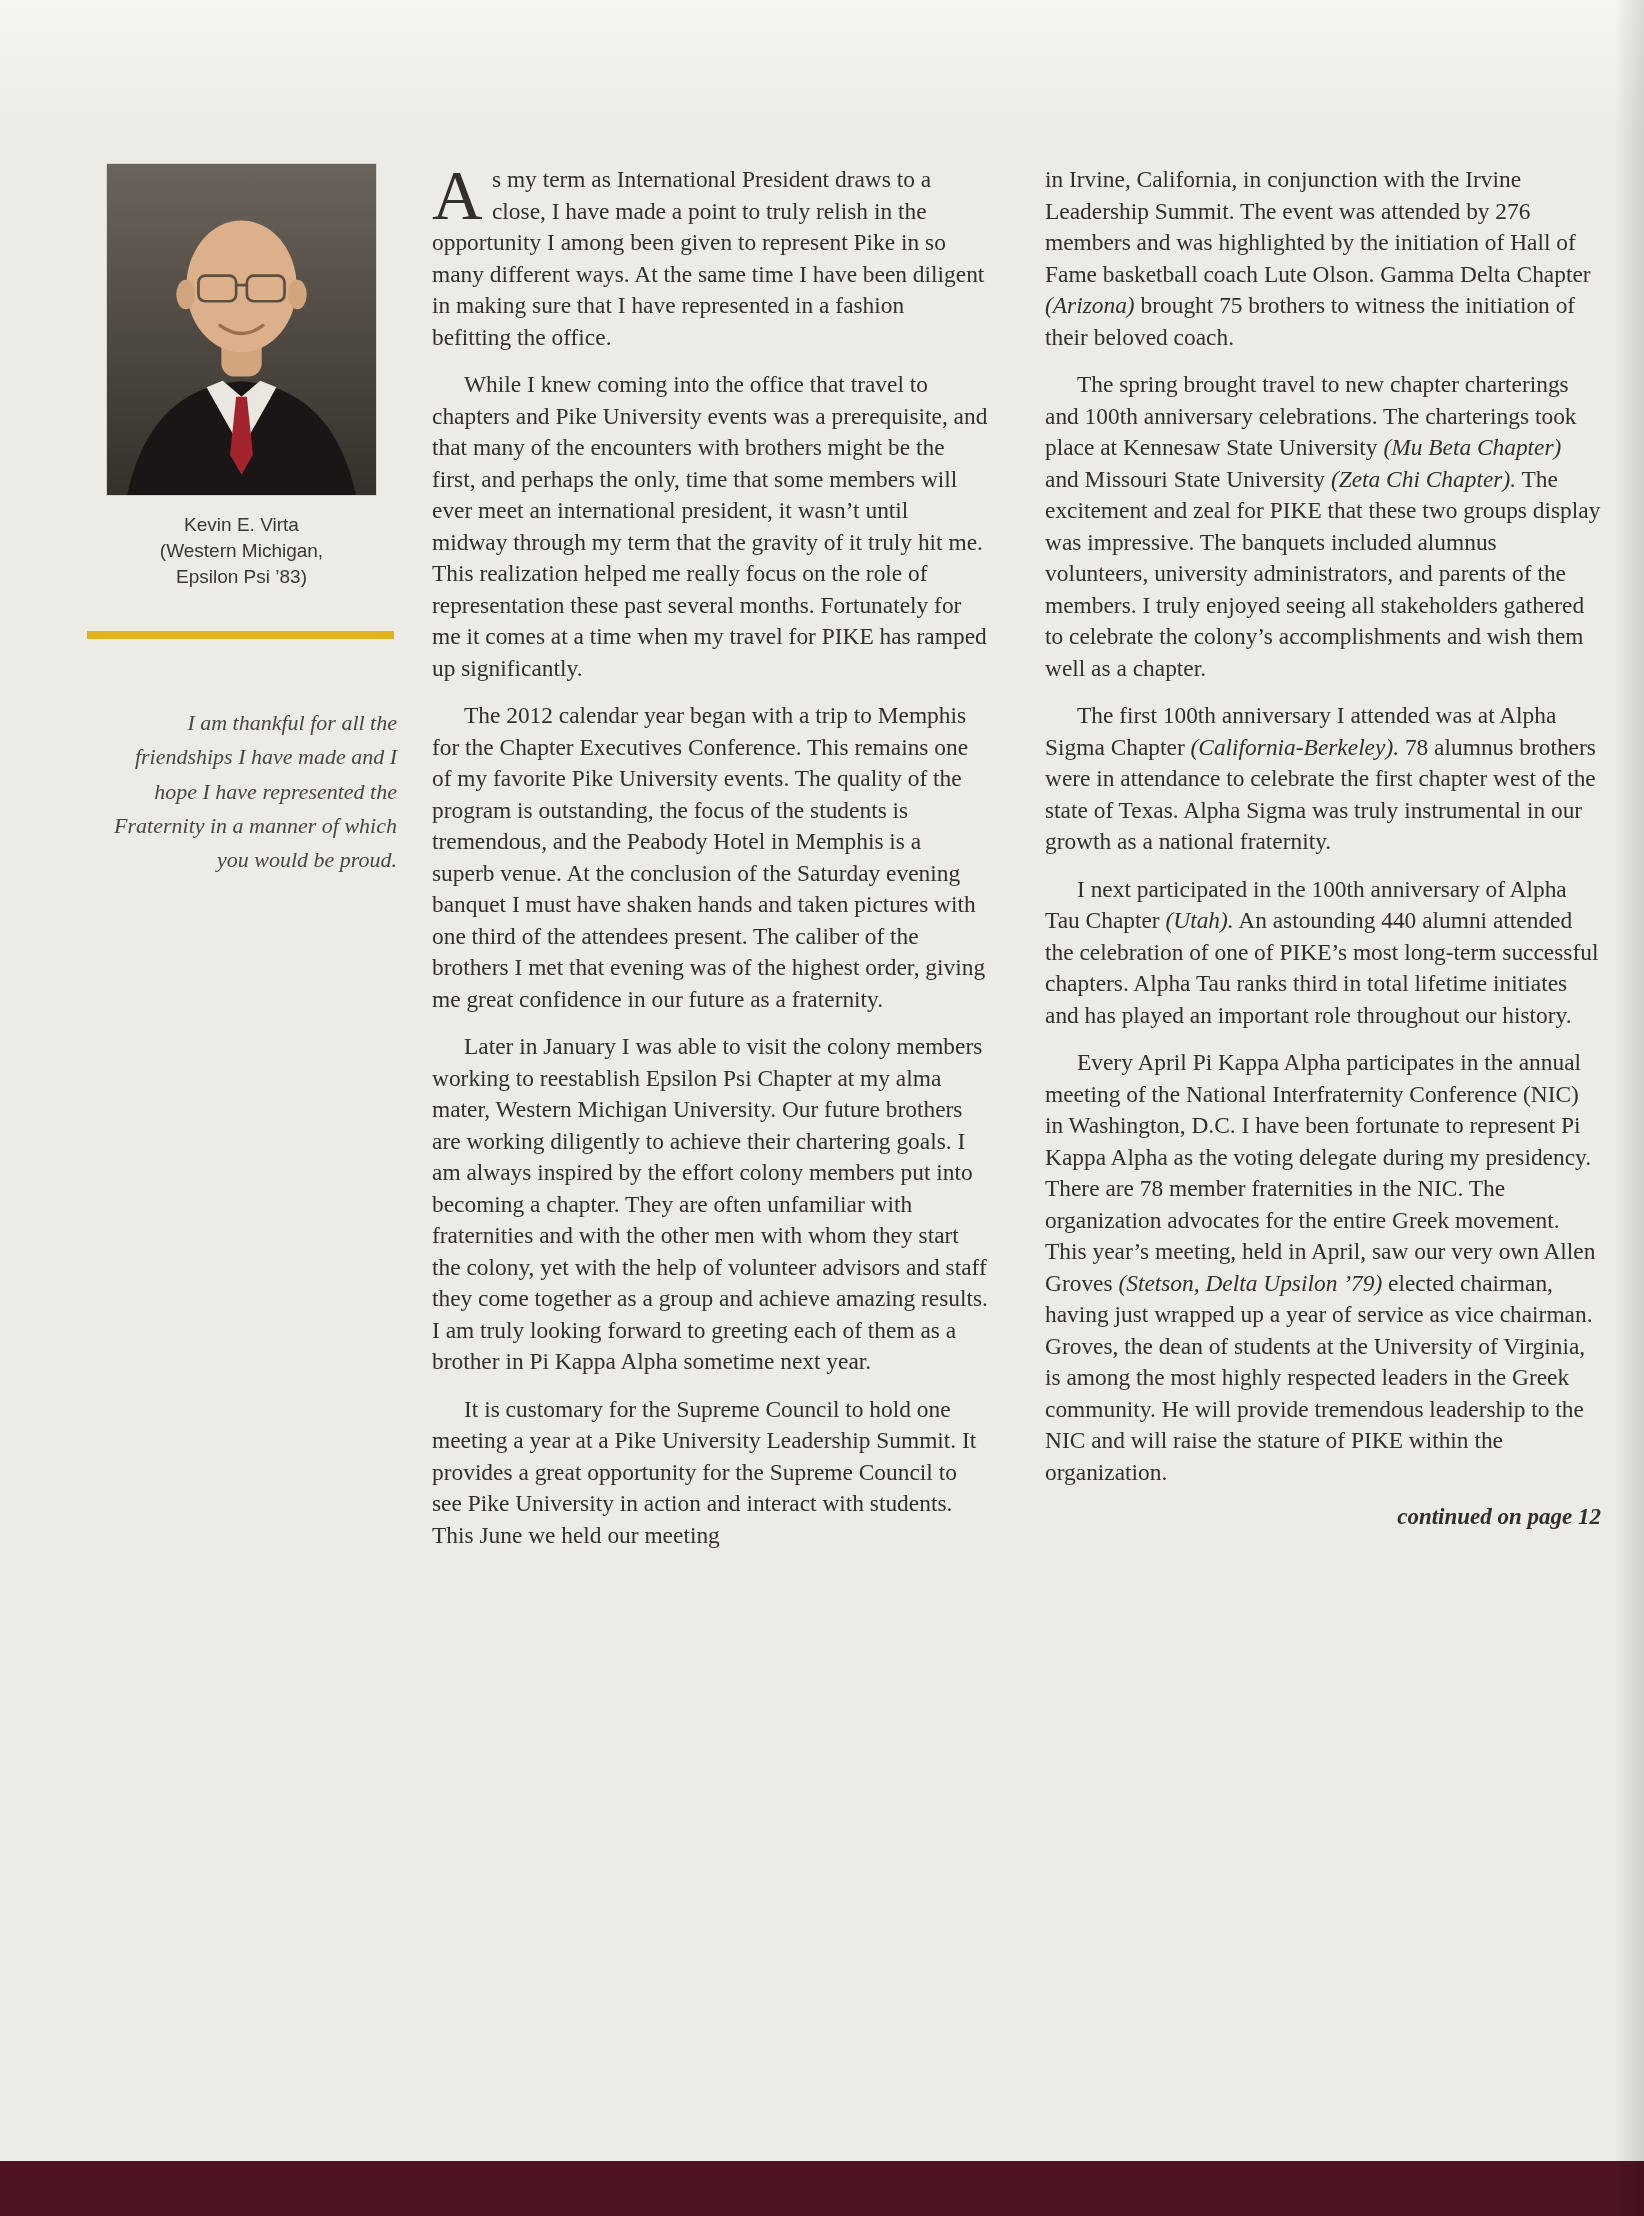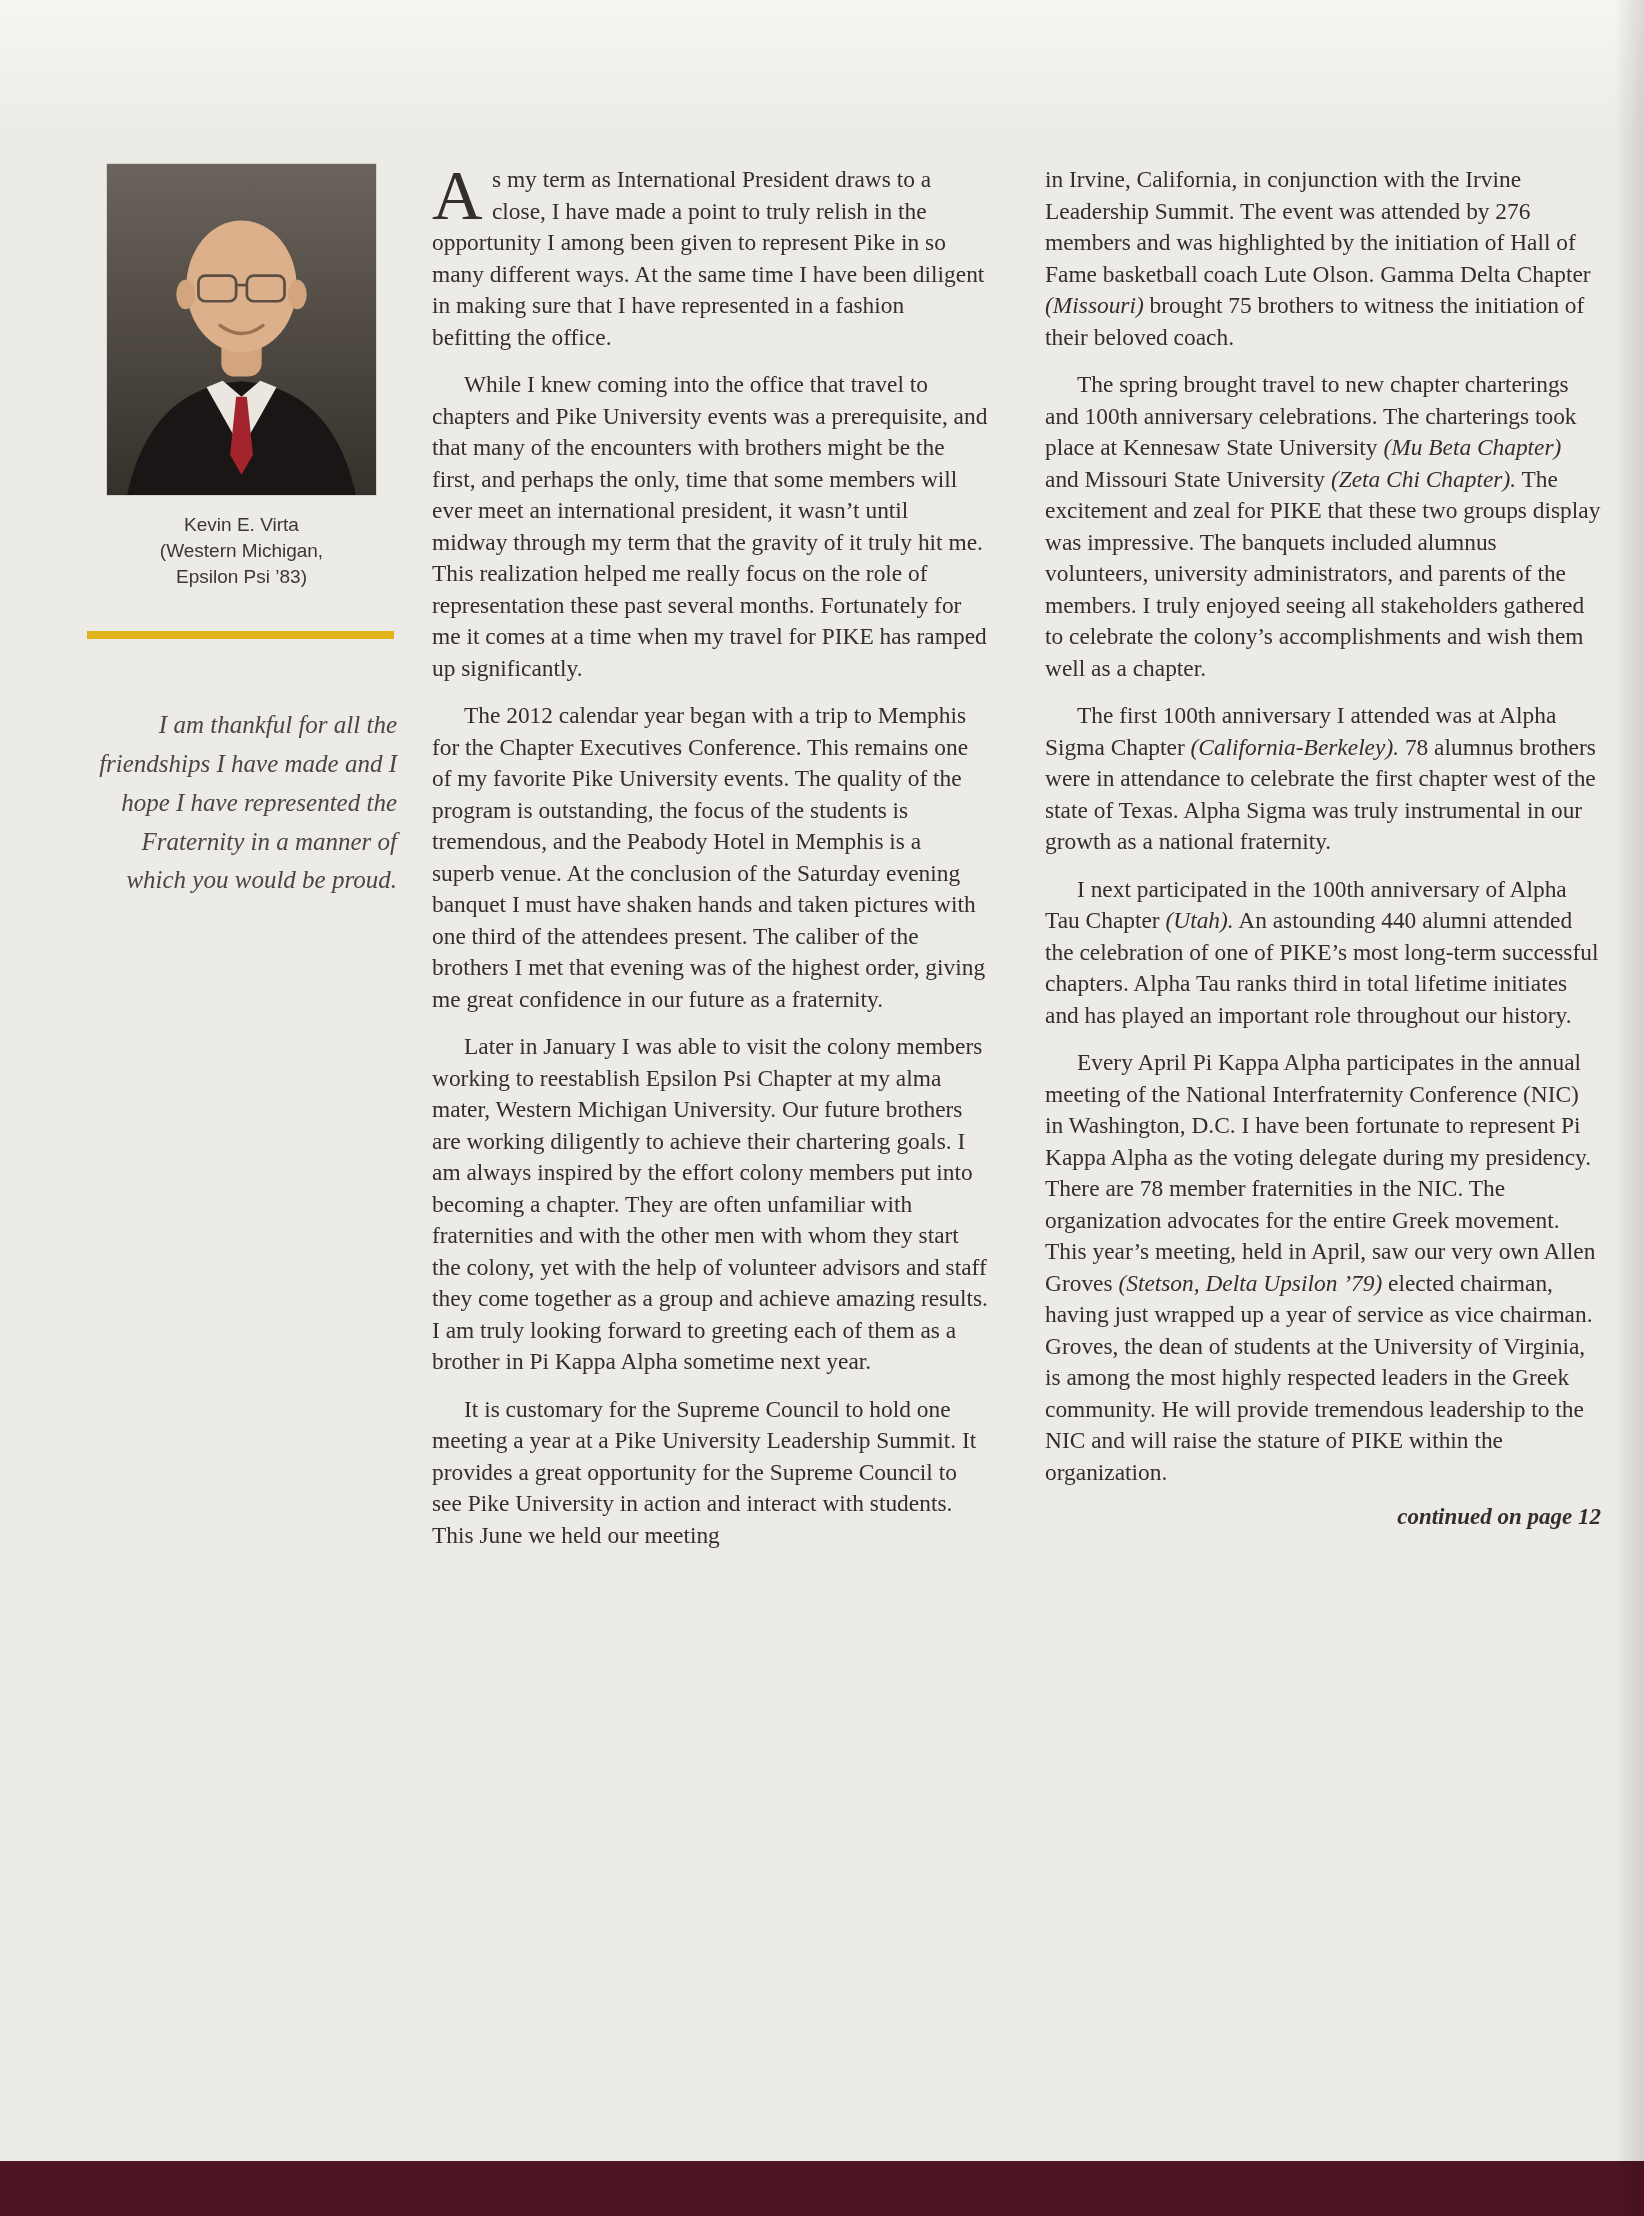--- a/index.html
+++ b/index.html
@@ -28,21 +28,21 @@
   .photo { width: 269px; height: 331px; margin: 0 0 0 20px; display: block; box-shadow: 0 0 0 0.7px rgba(0,0,0,0.15); }
   .photo svg { display: block; width: 100%; height: 100%; }
   .caption {
     width: 269px; margin: 17.4px 0 0 20px; text-align: center;
     font-family: "Liberation Sans", sans-serif; font-weight: 400;
     font-size: 19px; line-height: 1.35; color: #3b3733;
   }
   .gold-rule { margin-top: 42px; width: 307px; height: 8px; background: var(--c-gold, #e0b418); }
   .pull-quote {
     margin: 67px 0 0; width: 310px; text-align: right;
-    font-style: italic; font-size: 25px; line-height: 1.55; color: #4a4642;
+    font-style: italic; font-size: 22px; line-height: 1.55; color: #4a4642;
   }
 
   .col { width: 556px; flex: none; }
   .col-1 { margin-left: 33px; }
   .colwrap { width: 556px; flex: none; margin-left: 57px; }
   .para { margin: 0 0 16px; font-size: 23.4px; line-height: 31.5px; color: #332f2c; }
   .para.indent { text-indent: 32px; }
   .it { font-style: italic; }
   .dropcap { float: left; font-size: 70px; line-height: 54px; padding: 5.4px 9.4px 0 0; color: #332f2c; }
 
@@ -95,21 +95,21 @@
     <div class="col col-1">
         <p class="para"><span class="dropcap">A</span><span>s my term as International President draws to a close, I have made a point to truly relish in the opportunity I among been given to represent Pike in so many different ways. At the same time I have been diligent in making sure that I have represented in a fashion befitting the office.</span></p>
         <p class="para indent"><span>While I knew coming into the office that travel to chapters and Pike University events was a prerequisite, and that many of the encounters with brothers might be the first, and perhaps the only, time that some members will ever meet an international president, it wasn’t until midway through my term that the gravity of it truly hit me. This realization helped me really focus on the role of representation these past several months. Fortunately for me it comes at a time when my travel for PIKE has ramped up significantly.</span></p>
         <p class="para indent"><span>The 2012 calendar year began with a trip to Memphis for the Chapter Executives Conference. This remains one of my favorite Pike University events. The quality of the program is outstanding, the focus of the students is tremendous, and the Peabody Hotel in Memphis is a superb venue. At the conclusion of the Saturday evening banquet I must have shaken hands and taken pictures with one third of the attendees present. The caliber of the brothers I met that evening was of the highest order, giving me great confidence in our future as a fraternity.</span></p>
         <p class="para indent"><span>Later in January I was able to visit the colony members working to reestablish Epsilon Psi Chapter at my alma mater, Western Michigan University. Our future brothers are working diligently to achieve their chartering goals. I am always inspired by the effort colony members put into becoming a chapter. They are often unfamiliar with fraternities and with the other men with whom they start the colony, yet with the help of volunteer advisors and staff they come together as a group and achieve amazing results. I am truly looking forward to greeting each of them as a brother in Pi Kappa Alpha sometime next year.</span></p>
         <p class="para indent"><span>It is customary for the Supreme Council to hold one meeting a year at a Pike University Leadership Summit. It provides a great opportunity for the Supreme Council to see Pike University in action and interact with students. This June we held our meeting</span></p>
       </div>
 
     <div class="colwrap">
       <div class="col">
-          <p class="para"><span>in Irvine, California, in conjunction with the Irvine Leadership Summit. The event was attended by 276 members and was highlighted by the initiation of Hall of Fame basketball coach Lute Olson. Gamma Delta Chapter </span><span class="it">(Missouri)</span><span> brought 75 brothers to witness the initiation of their beloved coach.</span></p>
+          <p class="para"><span>in Irvine, California, in conjunction with the Irvine Leadership Summit. The event was attended by 276 members and was highlighted by the initiation of Hall of Fame basketball coach Lute Olson. Gamma Delta Chapter </span><span class="it">(Arizona)</span><span> brought 75 brothers to witness the initiation of their beloved coach.</span></p>
           <p class="para indent"><span>The spring brought travel to new chapter charterings and 100th anniversary celebrations. The charterings took place at Kennesaw State University </span><span class="it">(Mu Beta Chapter)</span><span> and Missouri State University </span><span class="it">(Zeta Chi Chapter).</span><span> The excitement and zeal for PIKE that these two groups display was impressive. The banquets included alumnus volunteers, university administrators, and parents of the members. I truly enjoyed seeing all stakeholders gathered to celebrate the colony’s accomplishments and wish them well as a chapter.</span></p>
           <p class="para indent"><span>The first 100th anniversary I attended was at Alpha Sigma Chapter </span><span class="it">(California-Berkeley).</span><span> 78 alumnus brothers were in attendance to celebrate the first chapter west of the state of Texas. Alpha Sigma was truly instrumental in our growth as a national fraternity.</span></p>
           <p class="para indent"><span>I next participated in the 100th anniversary of Alpha Tau Chapter </span><span class="it">(Utah).</span><span> An astounding 440 alumni attended the celebration of one of PIKE’s most long-term successful chapters. Alpha Tau ranks third in total lifetime initiates and has played an important role throughout our history.</span></p>
           <p class="para indent"><span>Every April Pi Kappa Alpha participates in the annual meeting of the National Interfraternity Conference (NIC) in Washington, D.C. I have been fortunate to represent Pi Kappa Alpha as the voting delegate during my presidency. There are 78 member fraternities in the NIC. The organization advocates for the entire Greek movement. This year’s meeting, held in April, saw our very own Allen Groves </span><span class="it">(Stetson, Delta Upsilon ’79)</span><span> elected chairman, having just wrapped up a year of service as vice chairman. Groves, the dean of students at the University of Virginia, is among the most highly respected leaders in the Greek community. He will provide tremendous leadership to the NIC and will raise the stature of PIKE within the organization.</span></p>
         </div>
       <div class="continued">continued on page 12</div>
     </div>
 
   </div>
 

